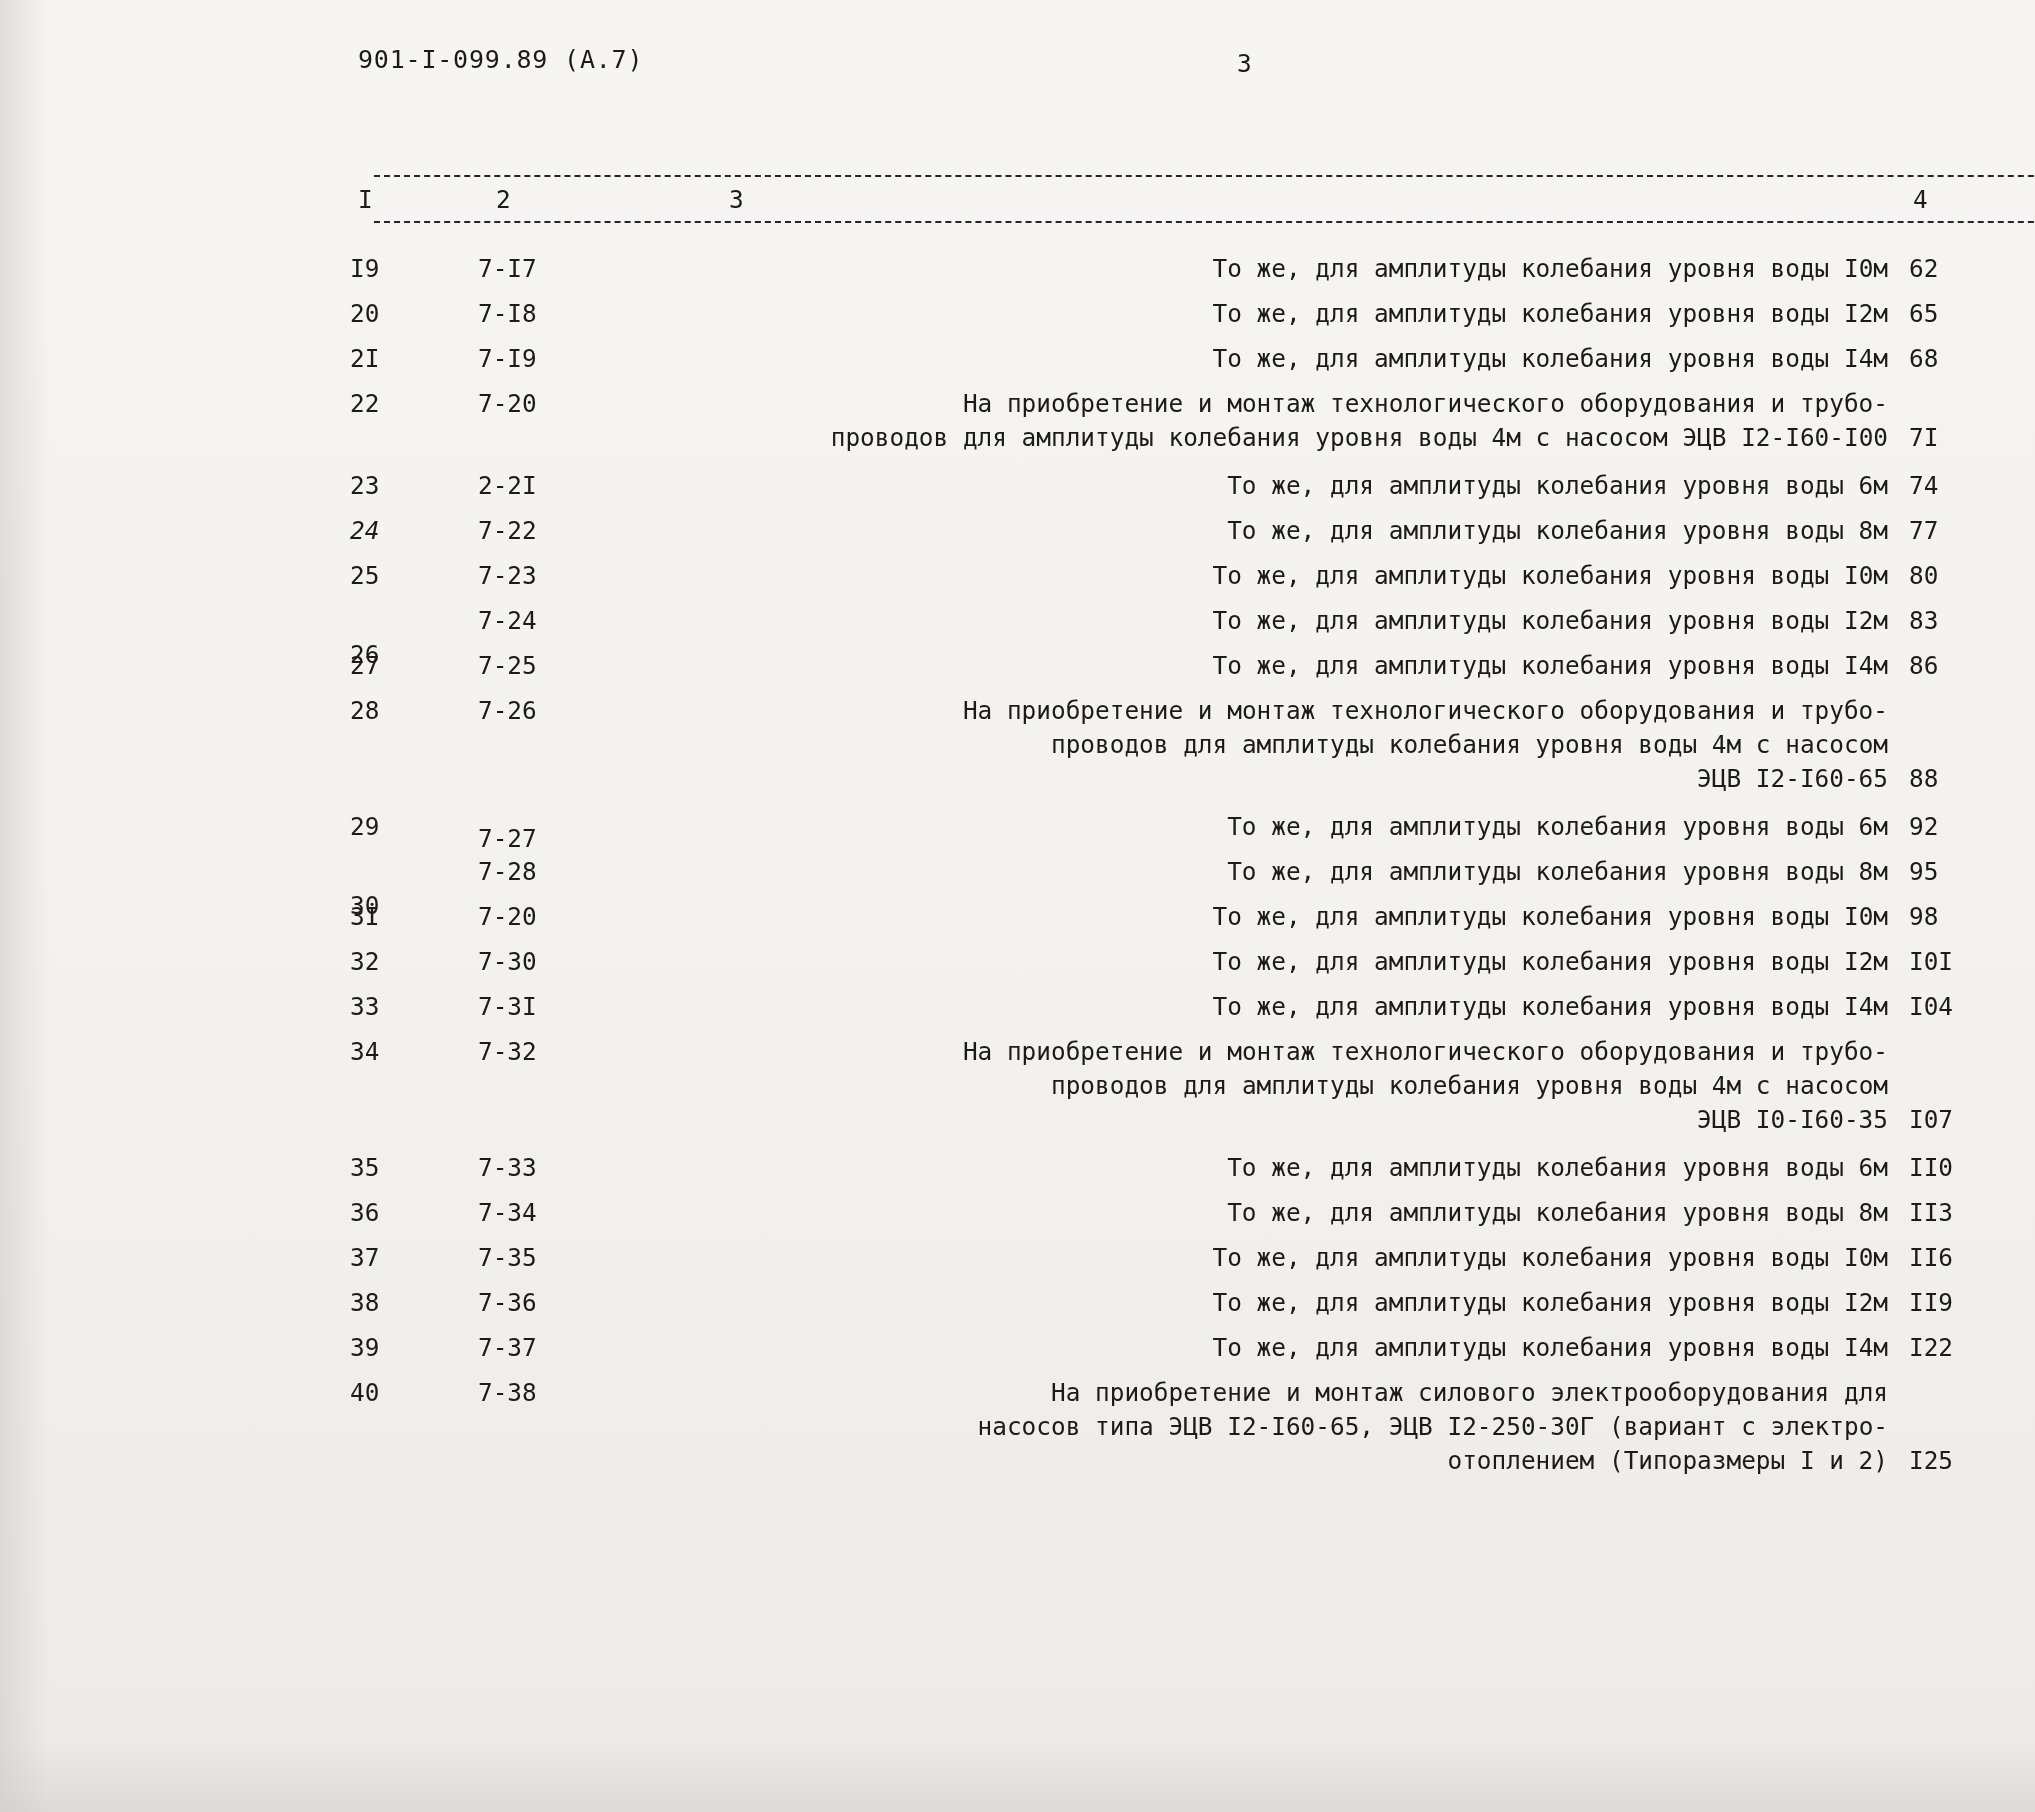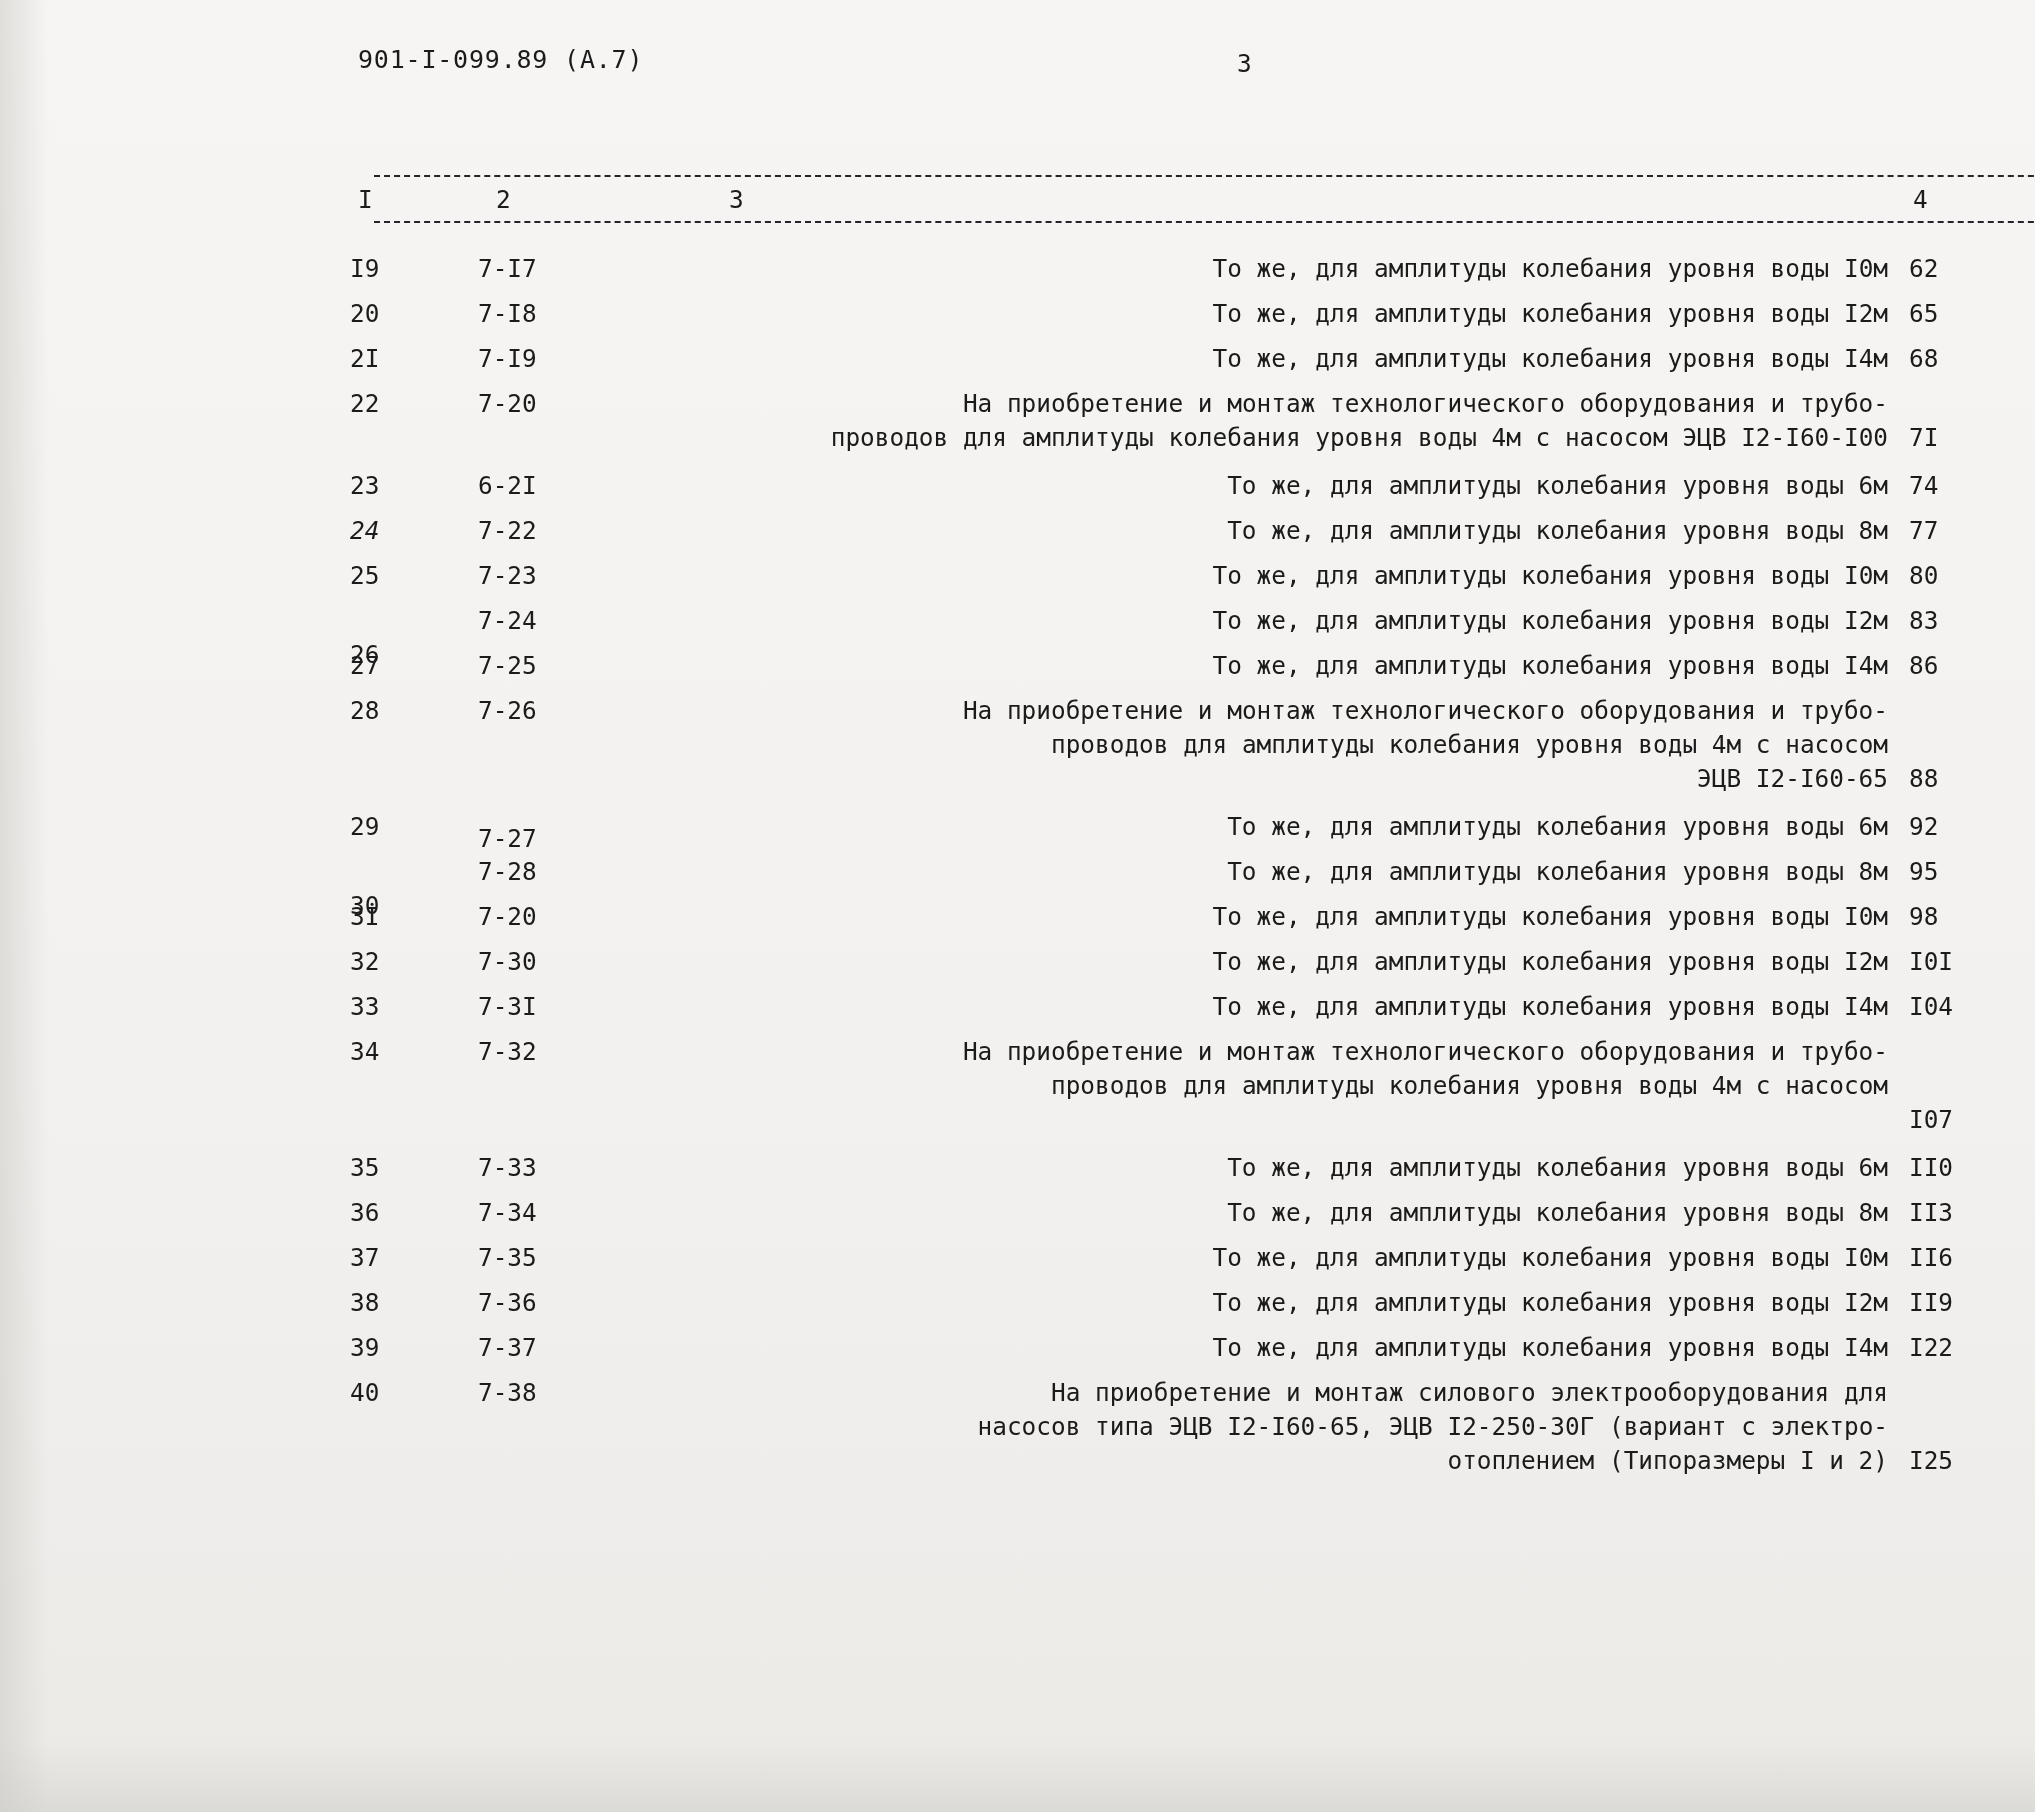--- a/index.html
+++ b/index.html
@@ -142,21 +142,21 @@
         <div class="cell c-page" style="top: 0px;">68</div>
       </div>
       <div class="row" style="height: 82px; top: 0px;">
         <div class="cell c-num" style="top: 0px;">22</div>
         <div class="cell c-code" style="top: 0px;">7-20</div>
         <div class="cell c-desc" style="top: 0px;"><span class="desc-line">На приобретение и монтаж технологического оборудования и трубо-</span><span class="desc-line">проводов для амплитуды колебания уровня воды 4м с насосом ЭЦВ I2-I60-I00</span></div>
         <div class="cell c-page" style="top: 34px;">7I</div>
       </div>
       <div class="row" style="height: 45px; top: 0px;">
         <div class="cell c-num" style="top: 0px;">23</div>
-        <div class="cell c-code" style="top: 0px;">6-2I</div>
+        <div class="cell c-code" style="top: 0px;">2-2I</div>
         <div class="cell c-desc" style="top: 0px;"><span class="desc-line">То же, для амплитуды колебания уровня воды 6м</span></div>
         <div class="cell c-page" style="top: 0px;">74</div>
       </div>
       <div class="row" style="height: 45px; top: 0px;">
         <div class="cell c-num" style="top: 0px; font-style: italic;">24</div>
         <div class="cell c-code" style="top: 0px;">7-22</div>
         <div class="cell c-desc" style="top: 0px;"><span class="desc-line">То же, для амплитуды колебания уровня воды 8м</span></div>
         <div class="cell c-page" style="top: 0px;">77</div>
       </div>
       <div class="row" style="height: 45px; top: 0px;">
@@ -209,21 +209,21 @@
       </div>
       <div class="row" style="height: 45px; top: 0px;">
         <div class="cell c-num" style="top: 0px;">33</div>
         <div class="cell c-code" style="top: 0px;">7-3I</div>
         <div class="cell c-desc" style="top: 0px;"><span class="desc-line">То же, для амплитуды колебания уровня воды I4м</span></div>
         <div class="cell c-page" style="top: 0px;">I04</div>
       </div>
       <div class="row" style="height: 116px; top: 0px;">
         <div class="cell c-num" style="top: 0px;">34</div>
         <div class="cell c-code" style="top: 0px;">7-32</div>
-        <div class="cell c-desc" style="top: 0px;"><span class="desc-line">На приобретение и монтаж технологического оборудования и трубо-</span><span class="desc-line">проводов для амплитуды колебания уровня воды 4м с насосом</span></div>
+        <div class="cell c-desc" style="top: 0px;"><span class="desc-line">На приобретение и монтаж технологического оборудования и трубо-</span><span class="desc-line">проводов для амплитуды колебания уровня воды 4м с насосом</span><span class="desc-line">ЭЦВ I0-I60-35</span></div>
         <div class="cell c-page" style="top: 68px;">I07</div>
       </div>
       <div class="row" style="height: 45px; top: 0px;">
         <div class="cell c-num" style="top: 0px;">35</div>
         <div class="cell c-code" style="top: 0px;">7-33</div>
         <div class="cell c-desc" style="top: 0px;"><span class="desc-line">То же, для амплитуды колебания уровня воды 6м</span></div>
         <div class="cell c-page" style="top: 0px;">II0</div>
       </div>
       <div class="row" style="height: 45px; top: 0px;">
         <div class="cell c-num" style="top: 0px;">36</div>

